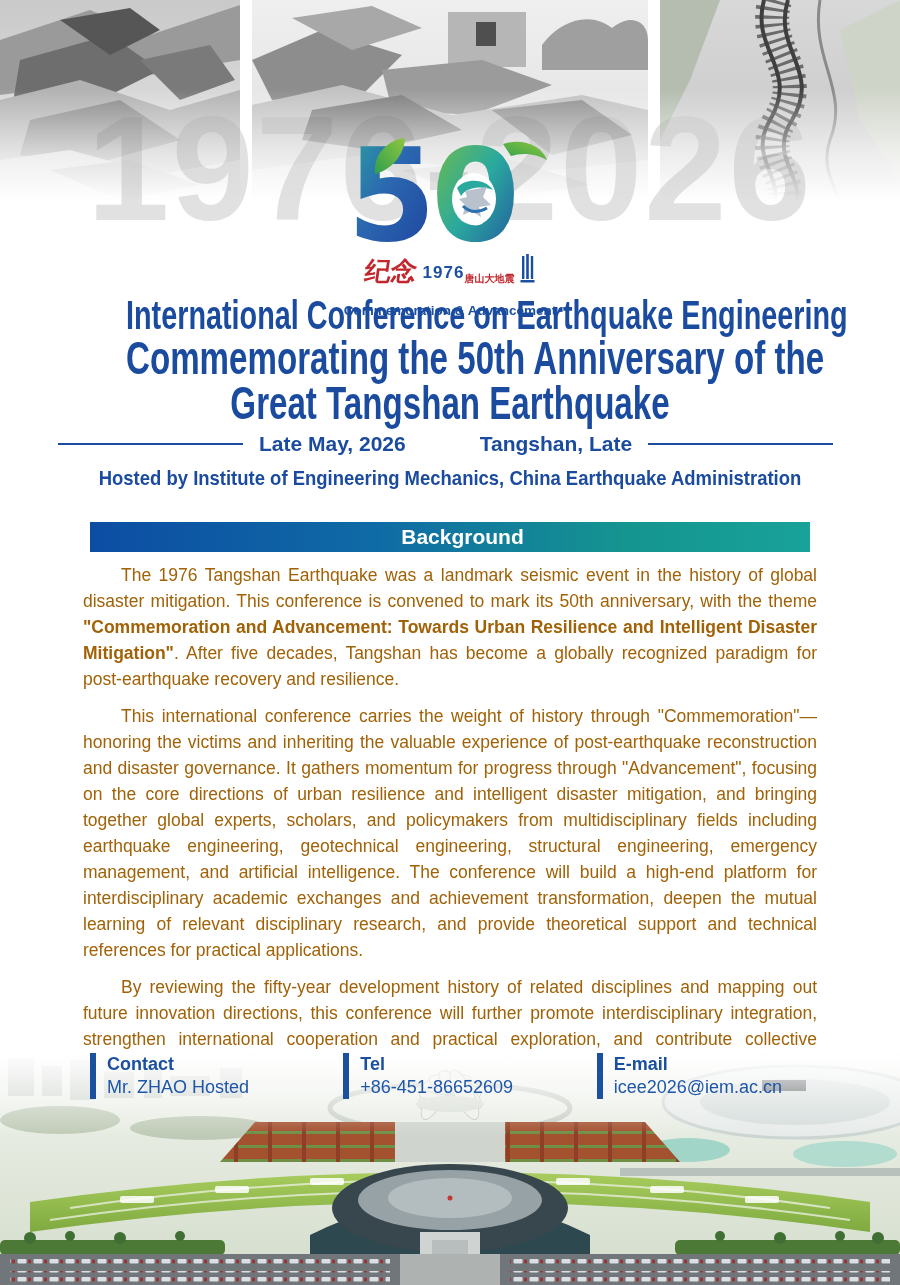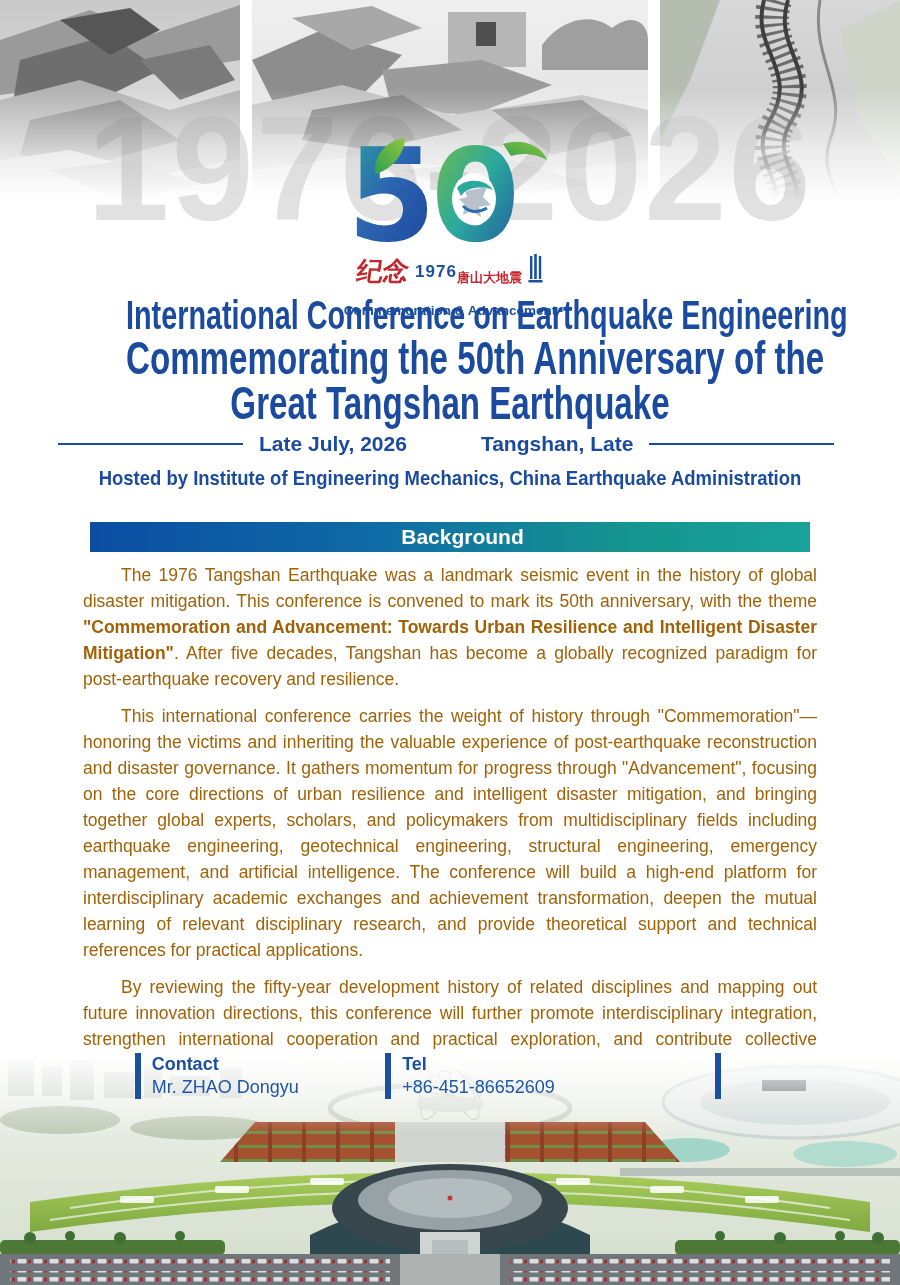--- a/index.html
+++ b/index.html
@@ -22,21 +22,21 @@
             mask-image:linear-gradient(to bottom,#000 42%,rgba(0,0,0,.35) 72%,transparent 95%);
   }
   .photo { height:212px; overflow:hidden; }
   .photo svg { display:block; }
   
   .logo { position:absolute; top:136px; left:330px; width:240px; z-index:3; text-align:center; }
   .logo-tagrow { display:flex; justify-content:center; align-items:flex-end; gap:6px; margin-top:-4px; }
   .cn-commemorate { font-size:26px; font-weight:bold; color:#c2272d; transform:skewX(-8deg); line-height:1; font-family:"DejaVu Serif", serif; }
   .year-stack { display:flex; flex-direction:row; align-items:center; line-height:1; }
   .year { font-size:17px; font-weight:bold; color:#1b4fa0; letter-spacing:1px; }
-  .cn-event { font-size:13px; color:#c2272d; font-weight:bold; margin-top:13px; }
+  .cn-event { font-size:10px; color:#c2272d; font-weight:bold; margin-top:13px; }
   .tagline { margin-top:19px; font-size:13.5px; font-weight:bold; color:#1b4fa0; }
   
   .title { position:absolute; top:294px; left:0; width:900px; z-index:3; text-align:center; color:#1a4b9f; font-weight:bold; }
   .title-l1 { font-size:40px; line-height:42px; transform:scaleX(.72); transform-origin:50% 50%; white-space:nowrap; }
   .title-l2, .title-l3 { font-size:46px; line-height:45px; transform:scaleX(.72); transform-origin:50% 50%; white-space:nowrap; }
   .dateline { position:absolute; top:432px; left:58px; width:784px; display:flex; align-items:center; gap:16px; z-index:3; color:#1a4b9f; }
   .rule { flex:1; border-top:2px solid #1a4b9f; max-width:185px; }
   .date-text { font-size:21px; font-weight:bold; white-space:nowrap; }
   .date-gap { display:inline-block; width:42px; }
   .hosted { position:absolute; top:466px; left:0; width:900px; text-align:center; font-size:21px; font-weight:bold; color:#1a4b9f; transform:scaleX(.88); transform-origin:50% 50%; white-space:nowrap; z-index:3; }
@@ -44,21 +44,21 @@
   .section-bar { position:absolute; top:522px; left:90px; width:720px; height:30px; z-index:3;
     background:linear-gradient(to right,#0c4da3,#0f6ba5 40%,#15958f 75%,#18a29a);
     display:flex; align-items:center; justify-content:center; }
   .section-bar-title { color:#ffffff; font-size:21px; font-weight:bold;margin-left:25px; }
   .content { position:absolute; top:562px; left:83px; width:734px; z-index:3;
     color:#a16207; font-size:17.5px; line-height:26px; text-align:justify; }
   .content p { text-indent:38px; margin-bottom:11px; }
   .content b { font-weight:bold; }
   
   .contact-row { position:absolute; top:1053px; left:90px; width:760px; display:flex; z-index:5; }
-  .contact-col { width:283px; display:flex; align-items:stretch;justify-content:center; }
+  .contact-col { width:283px; display:flex; align-items:stretch; }
   .contact-bar { width:6px; background:#1b4fa0; margin-right:11px; }
   .contact-label { font-size:18px; font-weight:bold; color:#1b4fa0; line-height:23px; }
   .contact-value { font-size:18px; color:#1e56a8; line-height:23px; }
   
   .bottom-photo { position:absolute; bottom:0; left:0; width:900px; height:235px; z-index:4; }
   .bottom-photo svg { display:block; }
 </style>
 </head>
 <body>
 
@@ -171,21 +171,21 @@
   </div>
 
   <h1 class="title">
     <div class="title-l1">International Conference on Earthquake Engineering</div>
     <div class="title-l2">Commemorating the 50th Anniversary of the</div>
     <div class="title-l3">Great Tangshan Earthquake</div>
   </h1>
 
   <div class="dateline">
     <span class="rule"></span>
-    <span class="date-text">Late July, 2026</span>
+    <span class="date-text">Late May, 2026</span>
     <span class="date-gap"></span>
     <span class="date-text">Tangshan, Late</span>
     <span class="rule"></span>
   </div>
 
   <div class="hosted">Hosted by Institute of Engineering Mechanics, China Earthquake Administration</div>
 
   <div class="section-bar">
     <span class="section-bar-title">Background</span>
   </div>
@@ -194,32 +194,36 @@
     <p><span>The 1976 Tangshan Earthquake was a landmark seismic event in the history of global disaster mitigation. This conference is convened to mark its 50th anniversary, with the theme </span><b>"Commemoration and Advancement: Towards Urban Resilience and Intelligent Disaster Mitigation"</b><span>. After five decades, Tangshan has become a globally recognized paradigm for post-earthquake recovery and resilience.</span></p>
     <p>This international conference carries the weight of history through "Commemoration"—honoring the victims and inheriting the valuable experience of post-earthquake reconstruction and disaster governance. It gathers momentum for progress through "Advancement", focusing on the core directions of urban resilience and intelligent disaster mitigation, and bringing together global experts, scholars, and policymakers from multidisciplinary fields including earthquake engineering, geotechnical engineering, structural engineering, emergency management, and artificial intelligence. The conference will build a high-end platform for interdisciplinary academic exchanges and achievement transformation, deepen the mutual learning of relevant disciplinary research, and provide theoretical support and technical references for practical applications.</p>
     <p>By reviewing the fifty-year development history of related disciplines and mapping out future innovation directions, this conference will further promote interdisciplinary integration, strengthen international cooperation and practical exploration, and contribute collective wisdom to building safer and more resilient cities worldwide.</p>
   </div>
 
   <div class="contact-row">
     <div class="contact-col">
       <div class="contact-bar"></div>
       <div>
         <div class="contact-label">Contact</div>
-        <div class="contact-value">Mr. ZHAO Dongyu</div>
+        <div class="contact-value">Mr. ZHAO Hosted</div>
       </div>
     </div>
     <div class="contact-col">
       <div class="contact-bar"></div>
       <div>
         <div class="contact-label">Tel</div>
         <div class="contact-value">+86-451-86652609</div>
       </div>
     </div>
     <div class="contact-col">
       <div class="contact-bar"></div>
+      <div>
+        <div class="contact-label">E-mail</div>
+        <div class="contact-value">icee2026@iem.ac.cn</div>
+      </div>
     </div>
   </div>
 
   <div class="bottom-photo">
     <svg width="900" height="235" viewBox="0 0 900 235" preserveAspectRatio="none">
       <defs>
         <linearGradient id="haze" x1="0" y1="0" x2="0" y2="1">
           <stop offset="0" stop-color="#f3f5f1"></stop>
             <stop offset=".5" stop-color="#e2e8dc"></stop>
             <stop offset="1" stop-color="#d3ddcb"></stop>

